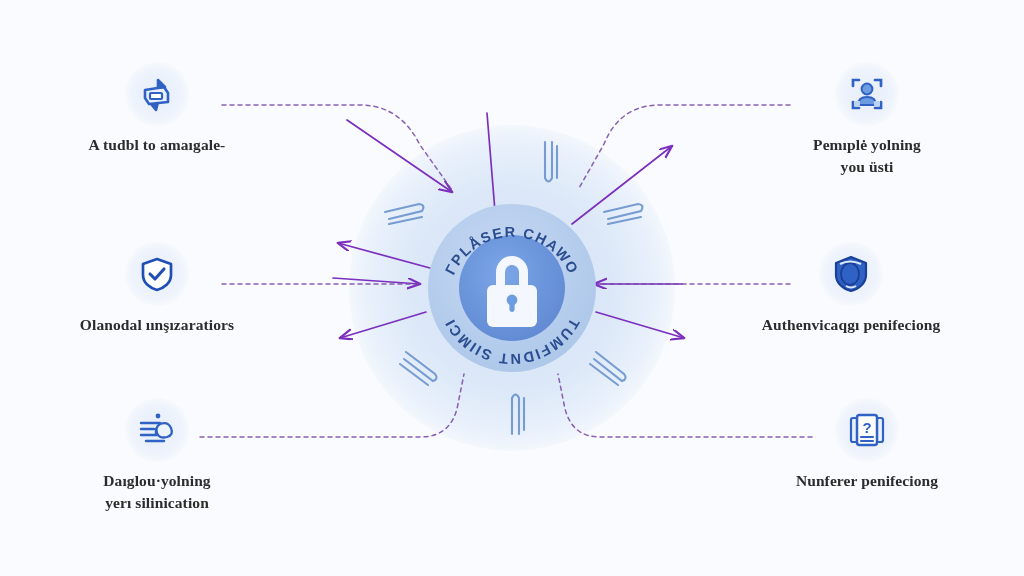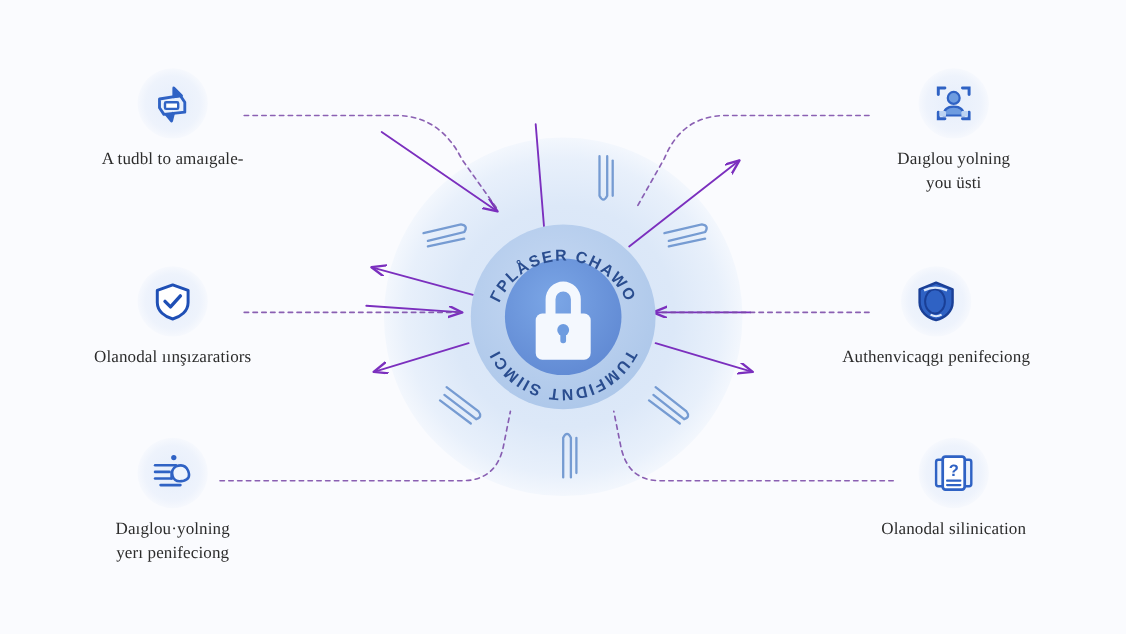--- a/index.html
+++ b/index.html
@@ -19,21 +19,21 @@
     border-radius:50%;
     background:radial-gradient(circle at 50% 50%, #e6eefb 0%, #eef3fc 55%, rgba(238,243,252,0) 78%);
     display:flex;align-items:center;justify-content:center;
   }
   .node .label{
     font-size:15.5px;line-height:1.42;
     color:#2c2c2c;
     letter-spacing:.1px;
     font-family:"Liberation Serif", serif;
   }
-  .node .label span{display:block;}
+  .node .label span{display:block;font-weight:bold;}
 
   .n-tl{left:42px;top:62px;}
   .n-ml{left:42px;top:242px;}
   .n-bl{left:42px;top:398px;}
   .n-tr{left:752px;top:62px;}
   .n-mr{left:736px;top:242px;}
   .n-br{left:752px;top:398px;}
 
   .hub-text{
     position:absolute;left:0;top:0;width:1024px;height:576px;
@@ -184,41 +184,41 @@
           <line x1="7" y1="28" x2="22" y2="28"></line>
           <line x1="12" y1="34" x2="30" y2="34"></line>
           <line x1="22" y1="22" x2="22" y2="28"></line>
         </g>
         <circle cx="24" cy="9" r="2.4" fill="#2f62c4"></circle>
         <path d="M 26 17 q 8 -3 11 4 q 3 7 -4 9 q -8 2 -10 -4 q -2 -6 3 -9 Z" fill="#eef4fd" stroke="#2f62c4" stroke-width="2.3" stroke-linejoin="round"></path>
       </svg>
     </div>
     <div class="label">
       <span>Daıglou·yolning</span>
-      <span>yerı penifeciong</span>
+      <span>yerı silinication</span>
     </div>
   </div>
 
   <div class="node n-tr">
     <div class="iconwrap">
       <svg width="46" height="46" viewBox="0 0 46 46">
         <g fill="none" stroke="#2f62c4" stroke-width="2.7" stroke-linecap="round">
           <path d="M 15 9 L 9 9 L 9 15"></path>
           <path d="M 31 9 L 37 9 L 37 15"></path>
           <path d="M 15 37 L 9 37 L 9 31"></path>
           <path d="M 31 37 L 37 37 L 37 31"></path>
         </g>
         <circle cx="23" cy="18" r="5.4" fill="#6e9ce0" stroke="#2f62c4" stroke-width="2"></circle>
         <path d="M 14 34 q 0 -8 9 -8 q 9 0 9 8 Z" fill="#6e9ce0" stroke="#2f62c4" stroke-width="2"></path>
         <rect x="10" y="30" width="6" height="5" rx="1" fill="#bcd3f2"></rect>
         <rect x="30" y="30" width="6" height="5" rx="1" fill="#bcd3f2"></rect>
       </svg>
     </div>
     <div class="label">
-      <span>Daıglou yolning</span>
+      <span>Pemıplė yolning</span>
       <span>you üsti</span>
     </div>
   </div>
 
   <div class="node n-mr">
     <div class="iconwrap">
       <svg width="46" height="46" viewBox="0 0 46 46">
         <path d="M 23 6 L 38 12 L 38 24 C 38 32 31 38 23 40 C 15 38 8 32 8 24 L 8 12 Z" fill="#2f62c4" stroke="#1a3f96" stroke-width="2.2" stroke-linejoin="round"></path>
         <ellipse cx="22" cy="23" rx="9" ry="11" fill="#2f62c4" stroke="#1a3f96" stroke-width="1.8"></ellipse>
         <path d="M 12 13 q 10 -5 21 0" fill="none" stroke="#dce8fa" stroke-width="2.2"></path>
@@ -235,17 +235,17 @@
       <svg width="46" height="46" viewBox="0 0 46 46">
         <rect x="7" y="11" width="11" height="24" rx="2" fill="#e9f1fd" stroke="#2f62c4" stroke-width="2.2"></rect>
         <rect x="28" y="11" width="11" height="24" rx="2" fill="#e9f1fd" stroke="#2f62c4" stroke-width="2.2"></rect>
         <rect x="13" y="8" width="20" height="30" rx="2.5" fill="#ffffff" stroke="#2f62c4" stroke-width="2.5"></rect>
         <text x="23" y="26" text-anchor="middle" font-family="&quot;Liberation Sans&quot;, sans-serif" font-size="15" font-weight="bold" fill="#2f62c4">?</text>
         <line x1="17" y1="30" x2="29" y2="30" stroke="#2f62c4" stroke-width="2.1" stroke-linecap="round"></line>
         <line x1="17" y1="34" x2="29" y2="34" stroke="#2f62c4" stroke-width="2.1" stroke-linecap="round"></line>
       </svg>
     </div>
     <div class="label">
-      <span>Olanodal silinication</span>
+      <span>Nunferer penifeciong</span>
     </div>
   </div>
 
 </div>
 
 </body></html>

